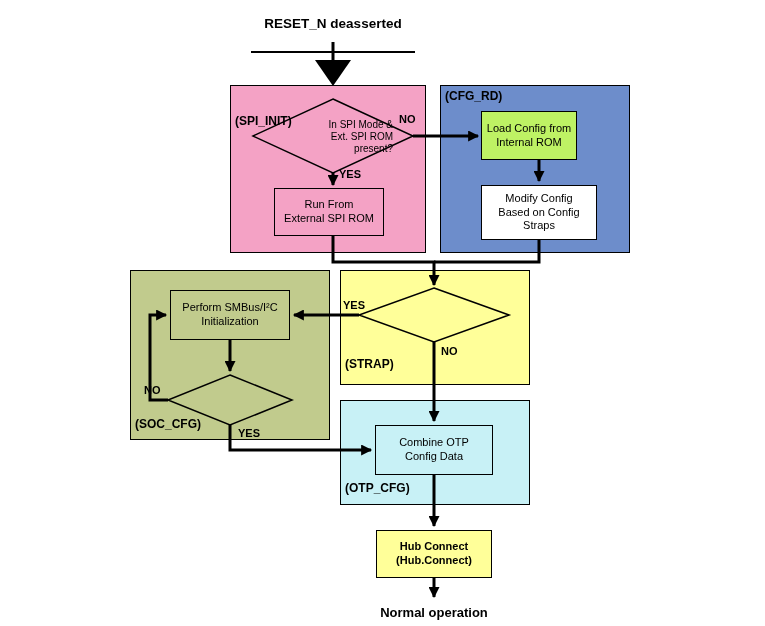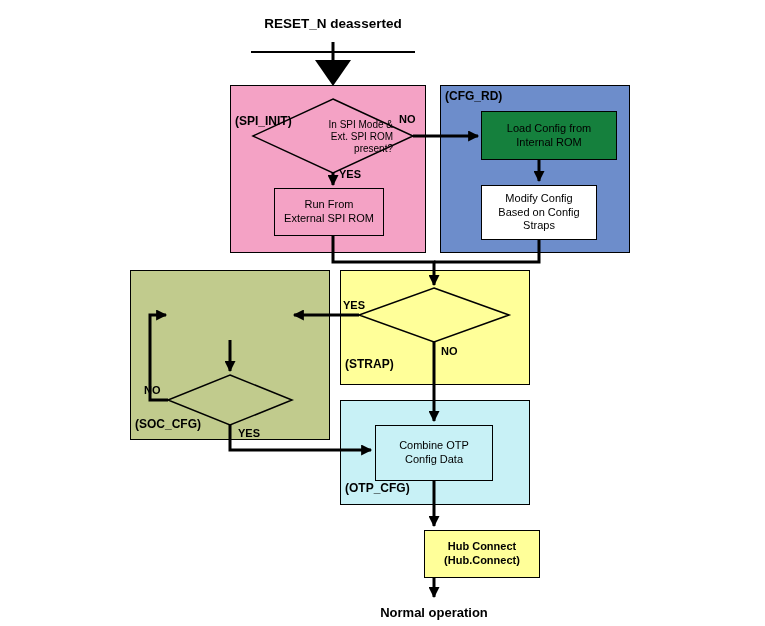--- a/index.html
+++ b/index.html
@@ -21,21 +21,21 @@
   .region-label { position:absolute; font-weight:bold; font-size:12px; z-index:3; }
 
   svg.connectors { position:absolute; left:0; top:0; z-index:2; }
   svg.connectors .wire { fill:none; stroke:#000; stroke-width:3; }
   svg.connectors .diamond { stroke:#000; stroke-width:1.5; }
 
   .node { position:absolute; border:1px solid #000; display:flex; flex-direction:column;
           align-items:center; justify-content:center; font-size:11px; line-height:1.25;
           text-align:center; z-index:3; }
   .node span { display:block; }
-  .node-hub { font-weight:bold;margin-left:48px; }
+  .node-hub { font-weight:bold; }
 
   .diamond-text { position:absolute; display:flex; flex-direction:column; align-items:flex-end;
                   justify-content:center; font-size:10px; line-height:1.18; text-align:center; z-index:3; }
   .diamond-text span { display:block; }
 
   .edge-label { position:absolute; font-weight:bold; font-size:11px; z-index:4; }
 </style>
 </head>
 <body>
 
@@ -92,33 +92,37 @@
     <line class="wire" x1="434" y1="475" x2="434" y2="526" marker-end="url(#arrow)"></line>
 
     <line class="wire" x1="434" y1="578" x2="434" y2="597" marker-end="url(#arrow)"></line>
   </svg>
 
   <div class="node" style="left:274px;top:188px;width:110px;height:48px;background:#F4A2C5;">
     <span>Run From</span>
     <span>External SPI ROM</span>
   </div>
 
-  <div class="node" style="left:481px;top:111px;width:136px;height:49px;background:#15803d;">
+  <div class="node" style="left:481px;top:111px;width:96px;height:49px;background:#bef264;">
     <span>Load Config from</span>
     <span>Internal ROM</span>
   </div>
 
   <div class="node" style="left:481px;top:185px;width:116px;height:55px;background:#FFFFFF;">
     <span>Modify Config</span>
     <span>Based on Config</span>
     <span>Straps</span>
   </div>
 
+  <div class="node" style="left:170px;top:290px;width:120px;height:50px;background:#C1CB8D;">
+    <span>Perform SMBus/I²C</span>
+    <span>Initialization</span>
+  </div>
 
-  <div class="node" style="left:375px;top:425px;width:118px;height:56px;background:#C8F1F6;">
+  <div class="node" style="left:375px;top:425px;width:118px;height:50px;background:#C8F1F6;">
     <span>Combine OTP</span>
     <span>Config Data</span>
   </div>
 
   <div class="node node-hub" style="left:376px;top:530px;width:116px;height:48px;background:#FFFF99;">
     <span>Hub Connect</span>
     <span>(Hub.Connect)</span>
   </div>
 
   <div class="diamond-text" style="left:273px;top:104px;width:120px;height:66px;">

